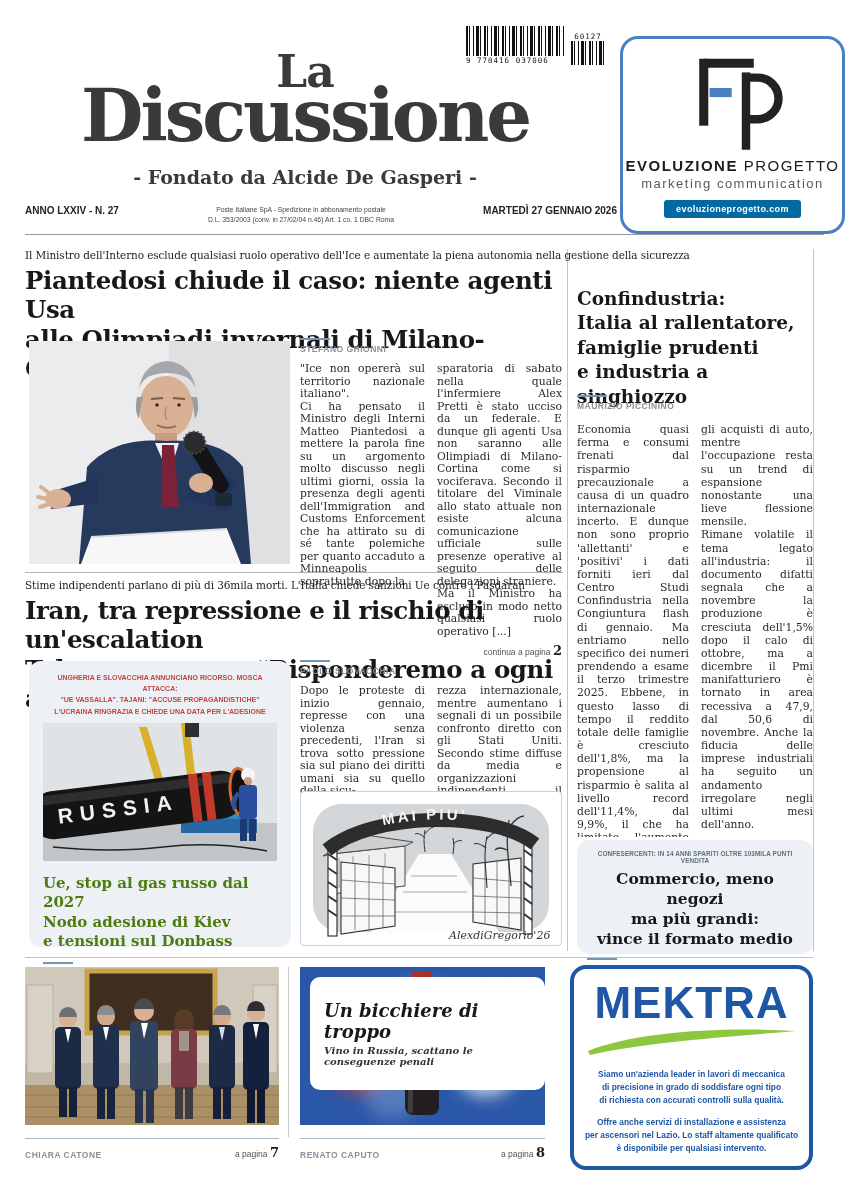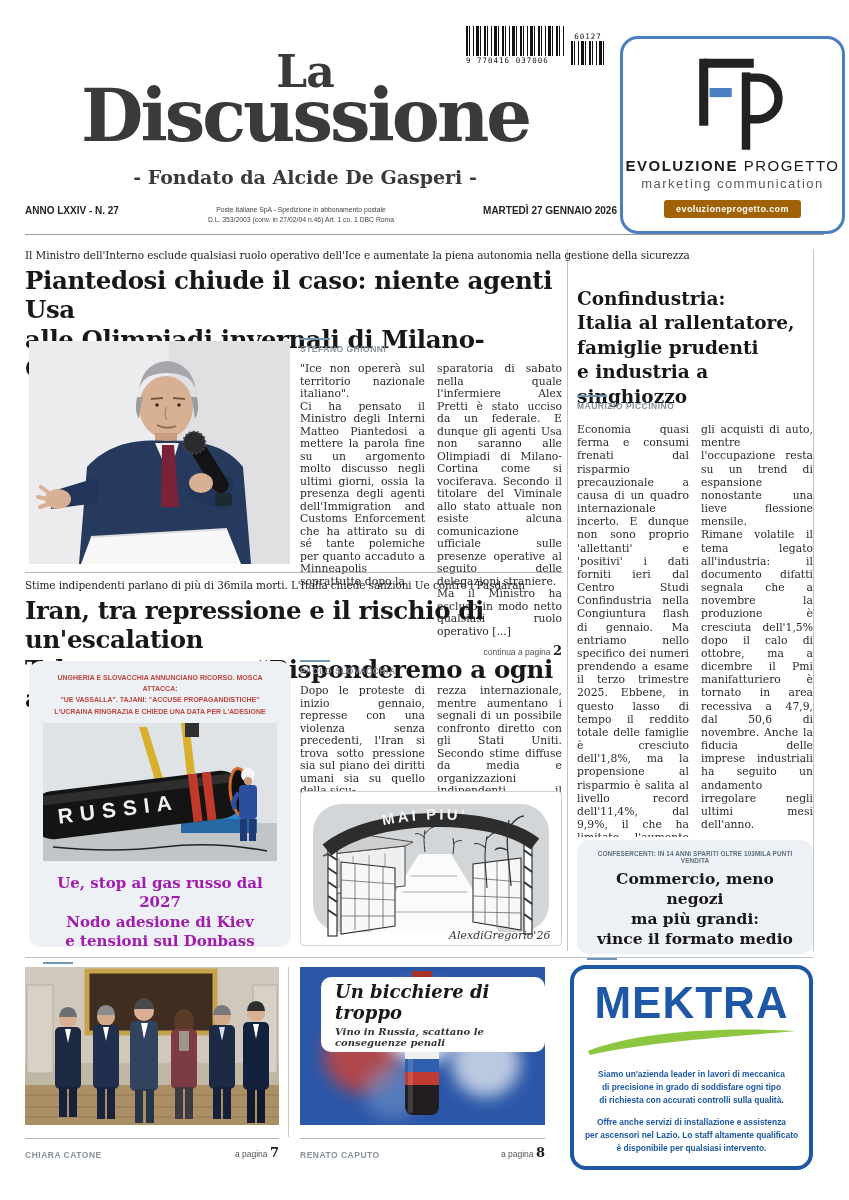--- a/index.html
+++ b/index.html
@@ -19,48 +19,48 @@
   .vline{position:absolute;width:1px;background:#c4c4c4;}
   
   .barcode{display:flex;gap:5px;align-items:flex-end;}
   .bars{background:repeating-linear-gradient(90deg,#111 0 2px,#fff 2px 3px,#111 3px 4px,#fff 4px 7px,#111 7px 8px,#fff 8px 10px,#111 10px 13px,#fff 13px 14px,#111 14px 15px,#fff 15px 18px);}
   .bc-num{font-family:"DejaVu Sans Mono",monospace;font-size:7.5px;color:#111;letter-spacing:1px;white-space:nowrap;}
   
   .ep-ad{border:3px solid #4a7fc1;border-radius:18px;background:#fff;text-align:center;padding-top:10px;box-sizing:border-box;}
   .ep-name{font-family:"Liberation Sans",sans-serif;font-size:15px;letter-spacing:1.5px;color:#1c1c1c;}
   .ep-name b{font-weight:bold;}
   .ep-tag{font-family:"Liberation Sans",sans-serif;font-size:13px;letter-spacing:1.5px;color:#5a5a5a;margin-top:2px;}
-  .ep-btn{display:inline-block;margin-top:9px;background:#a16207;color:#fff;font-family:"Liberation Sans",sans-serif;
+  .ep-btn{display:inline-block;margin-top:9px;background:#0369a1;color:#fff;font-family:"Liberation Sans",sans-serif;
           font-weight:bold;font-size:9px;padding:4px 12px;border-radius:3px;letter-spacing:.4px;cursor:pointer;}
   
   .kicker{font-size:10.5px;color:#1d1d1d;white-space:nowrap;letter-spacing:-.1px;}
   .headline{font-weight:bold;color:#181818;}
   .h-lead{font-size:24.5px;line-height:1.2;letter-spacing:-.4px;}
   .overline{width:30px;height:2px;background:#7396b4;margin-bottom:4px;}
   .byline{font-family:"Liberation Sans",sans-serif;font-weight:bold;font-size:8.5px;color:#87909a;letter-spacing:.5px;}
   .cols{display:flex;gap:12px;margin-top:9px;}
   .coltext{font-size:10.8px;line-height:1.16;text-align:justify;color:#2a2a2a;white-space:pre-line;}
   .continua{text-align:right;margin-top:5px;font-family:"Liberation Sans",sans-serif;font-size:8.5px;color:#555;}
   .pnum{font-family:"DejaVu Serif",serif;font-weight:bold;font-size:13px;color:#1b1b1b;}
   .byrow{display:flex;justify-content:space-between;align-items:flex-end;}
   .pref{font-family:"Liberation Sans",sans-serif;font-size:8.5px;color:#555;}
   
   .gkicker{font-family:"Liberation Sans",sans-serif;font-weight:bold;font-size:7.2px;color:#5f6f7e;line-height:1.6;letter-spacing:.2px;}
   .h-conf{font-size:18.5px;line-height:1.32;}
   
   .card{background:#edf1f6;border-radius:12px;box-sizing:border-box;}
   .rkicker{font-family:"Liberation Sans",sans-serif;font-weight:bold;font-size:7px;color:#c0463e;line-height:1.6;text-align:center;}
-  .h-card{font-weight:bold;font-size:15px;line-height:1.3;text-align:center;color:#a21caf;white-space:pre-line;}
+  .h-card{font-weight:bold;font-size:15px;line-height:1.3;text-align:left;color:#4d7c0f;white-space:pre-line;}
   .h-card2{font-weight:bold;font-size:15.5px;line-height:1.3;text-align:center;color:#181818;white-space:pre-line;}
   .ckicker{font-family:"Liberation Sans",sans-serif;font-weight:bold;font-size:6.4px;color:#5f6f7e;text-align:center;letter-spacing:.1px;}
   
   .photoblock{position:relative;}
   .caption-overlay{position:absolute;left:0;bottom:16px;background:#fff;border-radius:0 8px 8px 0;
                    padding:7px 12px;font-size:12.5px;line-height:1.45;color:#222;white-space:pre-line;}
-  .wine-overlay{position:absolute;left:10px;top:10px;background:#fff;border-radius:10px;padding:4px 14px;margin-left:11px;}
+  .wine-overlay{position:absolute;left:10px;top:10px;background:#fff;border-radius:10px;padding:23px 14px;}
   .wine-title{font-weight:bold;font-style:italic;font-size:18px;color:#181818;}
   .wine-sub{font-weight:bold;font-style:italic;font-size:10px;color:#333;margin-top:3px;}
   .card-div{height:1px;background:#a9b9c6;margin-top:9px;}
   
   .mektra{border:4px solid #1d57a5;border-radius:16px;background:#fff;box-sizing:border-box;text-align:center;padding:12px 8px 10px 8px;}
   .mk-name{font-family:"Liberation Sans",sans-serif;font-weight:bold;font-size:44px;color:#1d57a5;letter-spacing:1px;line-height:1;}
   .mk-p{font-family:"Liberation Sans",sans-serif;font-weight:bold;font-size:8.4px;color:#1d57a5;line-height:1.55;white-space:pre-line;margin-top:9px;}
   .cartoonbox{border:1px solid #c8d2dc;border-radius:4px;background:#fff;box-sizing:border-box;}
 </style>
 </head>

